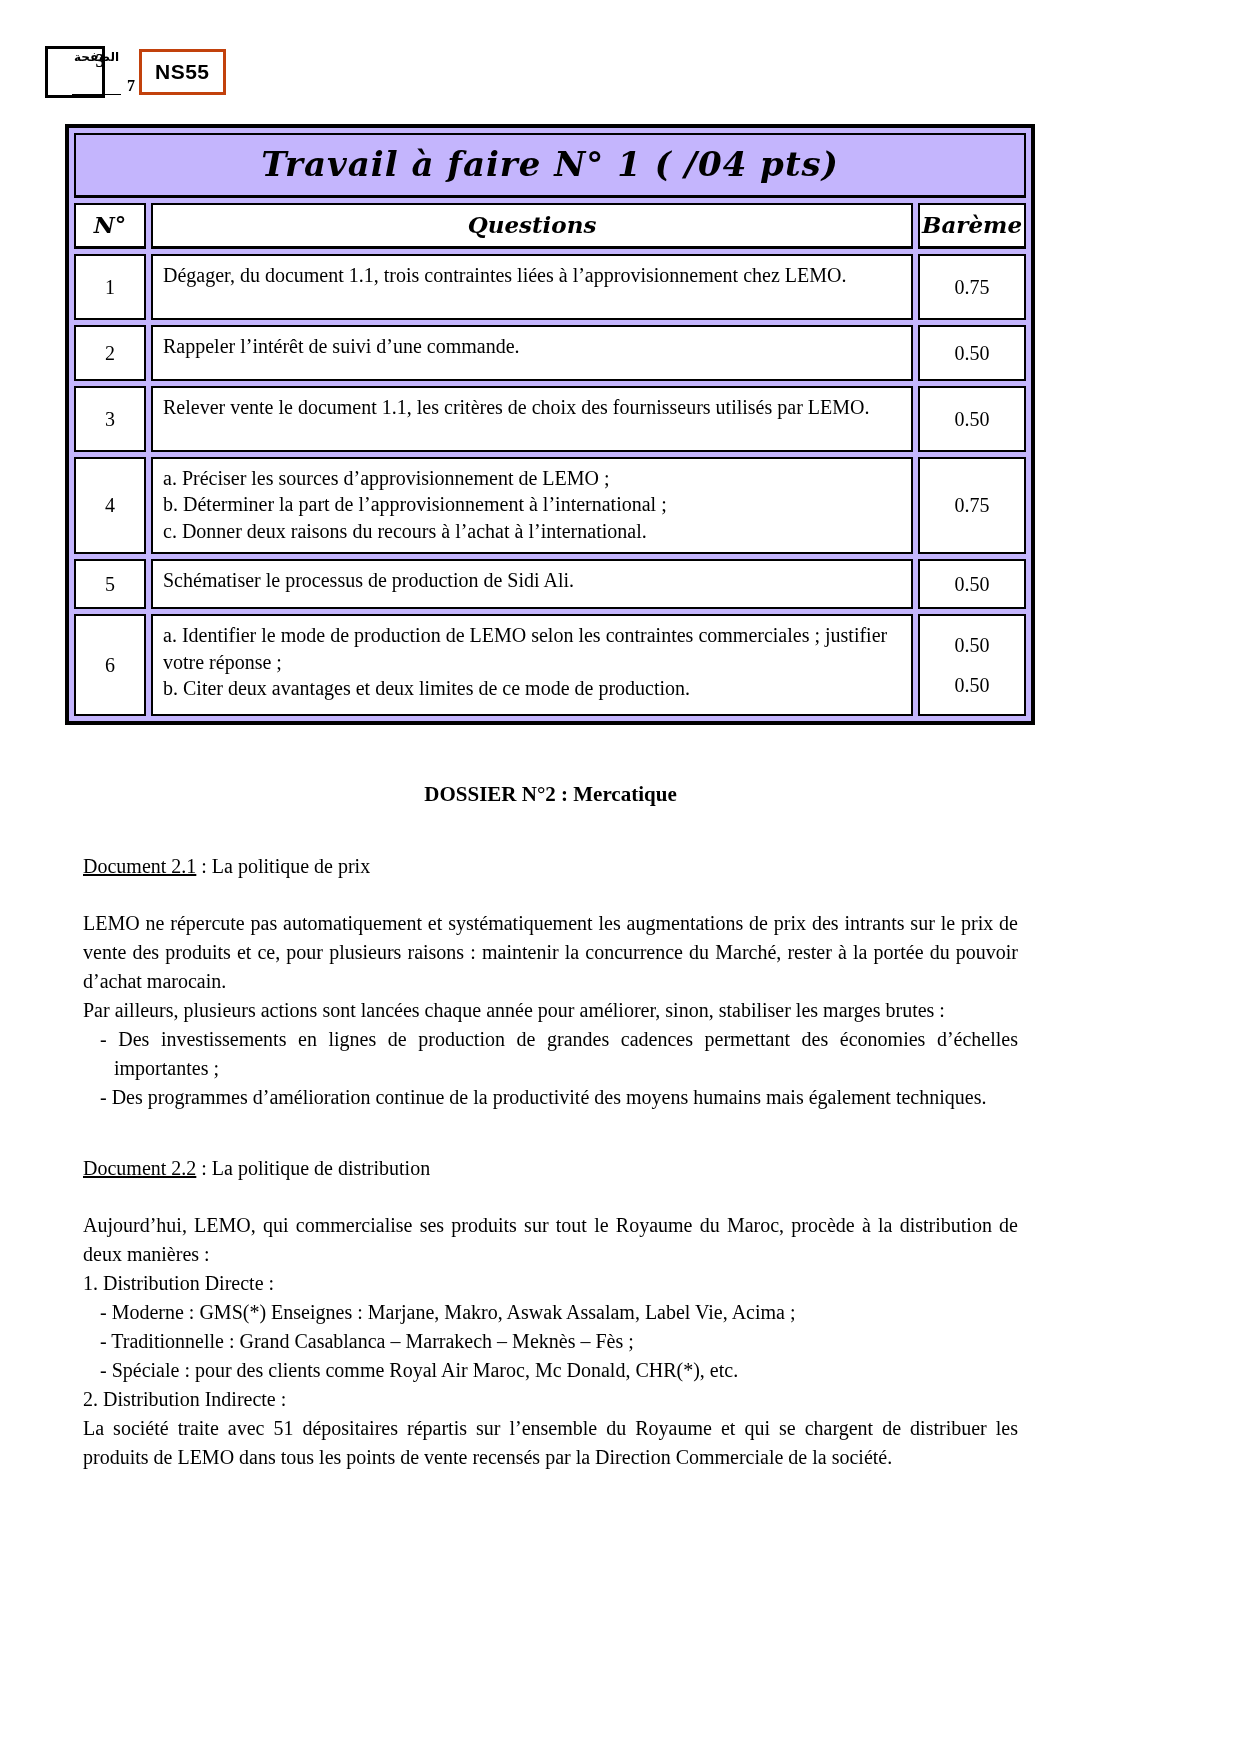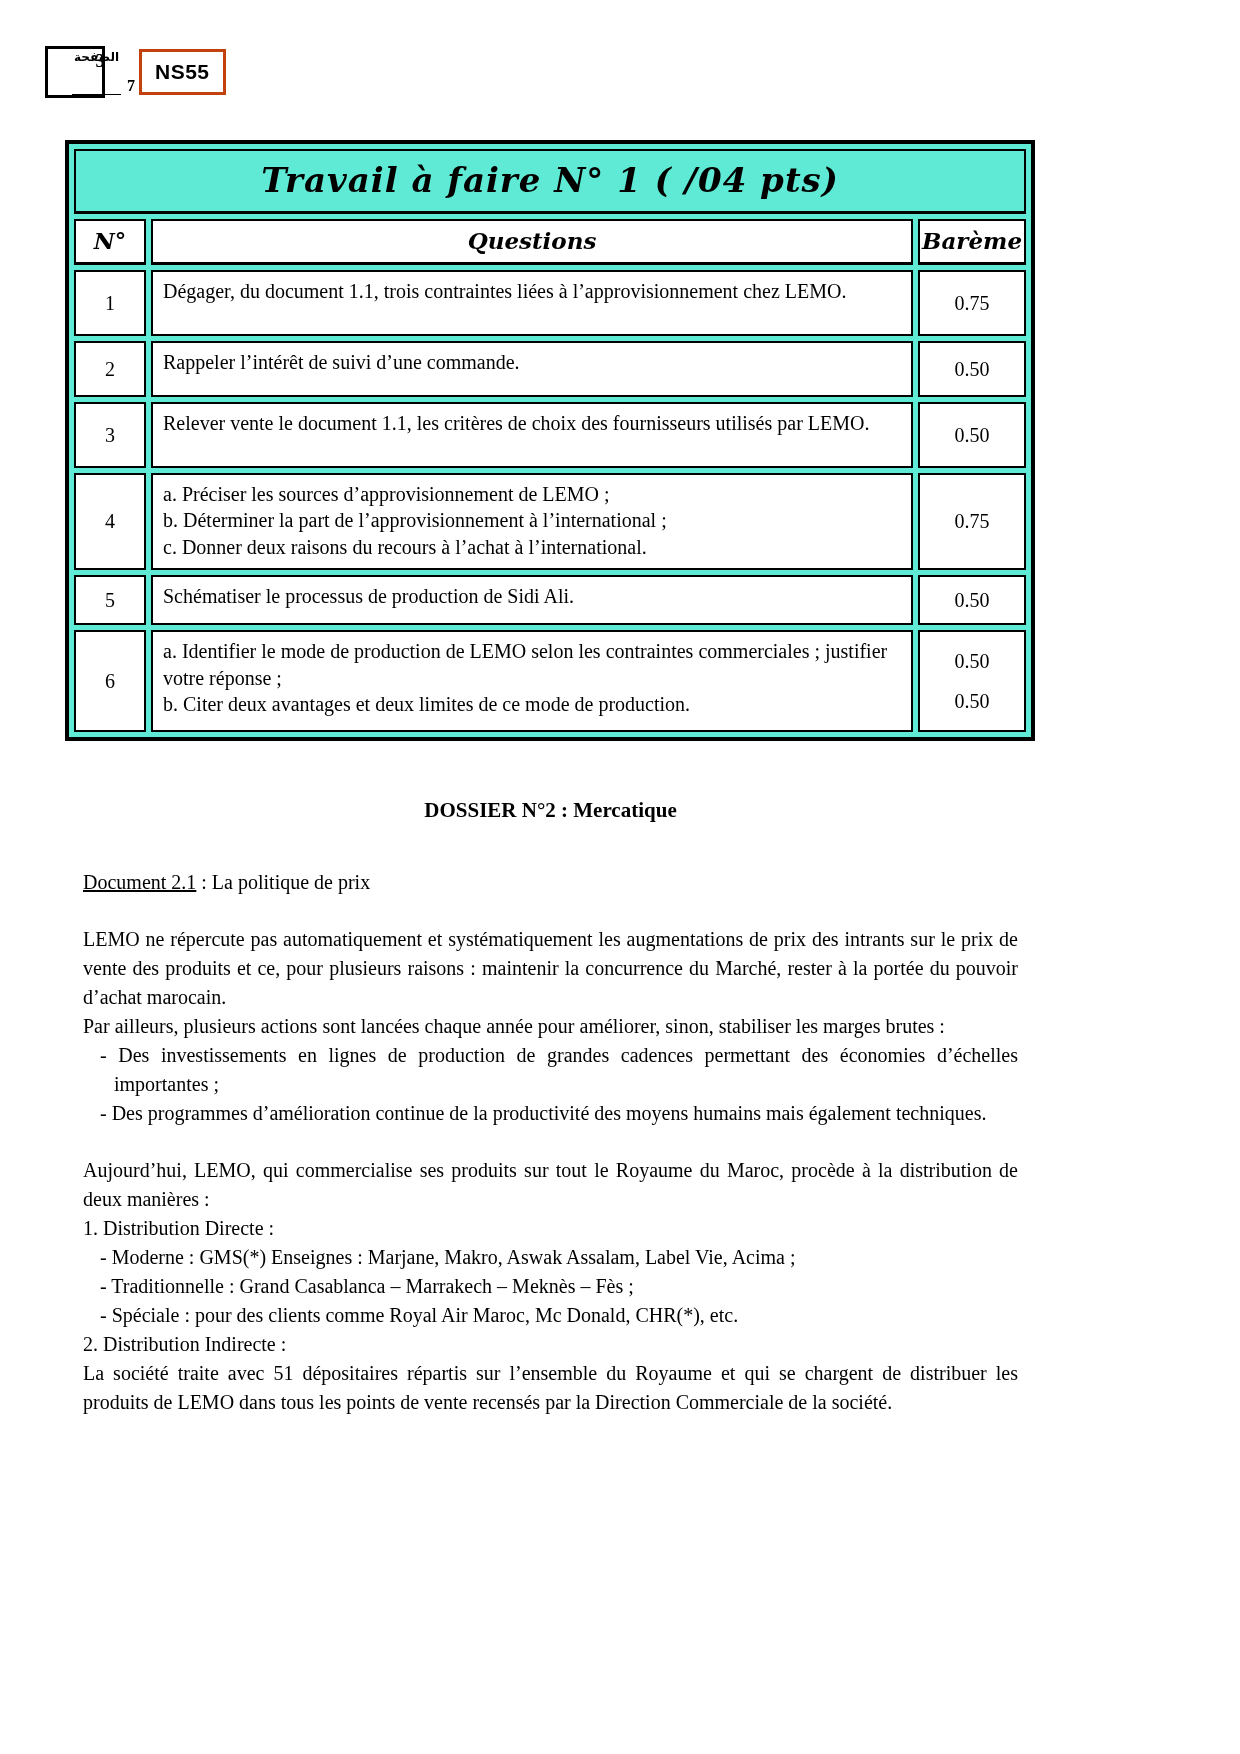--- a/index.html
+++ b/index.html
@@ -64,24 +64,24 @@
     direction: rtl;
     text-align: center;
     font-family: "DejaVu Sans", sans-serif;
   }
   .ar-line1 { font-size: 15.5px; line-height: 1.6; }
   .ar-year { font-weight: bold; font-size: 21px; letter-spacing: 2px; }
   .ar-line2 { font-weight: bold; font-size: 16.5px; margin-top: 3px; }
 
   
   .tf-wrap {
-    margin: 42px 205px 0 65px;
+    margin: 26px 205px 0 65px;
     border: 4px solid #000;
     padding: 5px;
-    background: #5eead4;
+    background: #c4b5fd;
   }
   .tf-title {
     border: 2px solid #000;
     border-bottom: 3px solid #000;
     text-align: center;
     font-family: "DejaVu Serif", serif;
     font-style: italic;
     font-weight: bold;
     font-size: 34px;
     letter-spacing: 1px;
@@ -246,20 +246,23 @@
 
     <div class="doc-heading">
       <span class="doc-label">Document  2.1</span><span> : La politique de prix</span>
     </div>
 
     <p class="para">LEMO  ne répercute pas automatiquement et systématiquement les augmentations de prix des intrants sur le prix de vente des produits et ce, pour plusieurs raisons : maintenir la concurrence du Marché, rester à la portée du pouvoir d’achat marocain.</p>
     <p class="para-cont">Par ailleurs, plusieurs actions sont lancées chaque année pour améliorer, sinon, stabiliser les marges brutes :</p>
     <div class="bullet">- Des investissements en lignes de production de grandes cadences permettant des économies d’échelles importantes ;</div>
     <div class="bullet">- Des programmes d’amélioration continue de la productivité des moyens humains mais également techniques.</div>
 
+    <div class="doc-heading">
+      <span class="doc-label">Document 2.2</span><span> : La politique de distribution</span>
+    </div>
 
     <p class="para">Aujourd’hui, LEMO, qui commercialise ses produits sur tout le Royaume du Maroc, procède à la distribution de deux manières :</p>
     <div class="num-item">1. Distribution Directe :</div>
     <div class="bullet">- Moderne : GMS(*) Enseignes : Marjane, Makro, Aswak Assalam, Label Vie, Acima ;</div>
     <div class="bullet">- Traditionnelle : Grand Casablanca – Marrakech – Meknès – Fès ;</div>
     <div class="bullet">- Spéciale : pour des clients comme Royal Air Maroc, Mc Donald, CHR(*), etc.</div>
     <div class="num-item">2. Distribution Indirecte :</div>
     <p class="para-cont">La société traite avec 51 dépositaires répartis sur l’ensemble du Royaume et qui se chargent de distribuer les produits de LEMO dans tous les points de vente recensés par la Direction Commerciale de la société.</p>
 
   </div>

